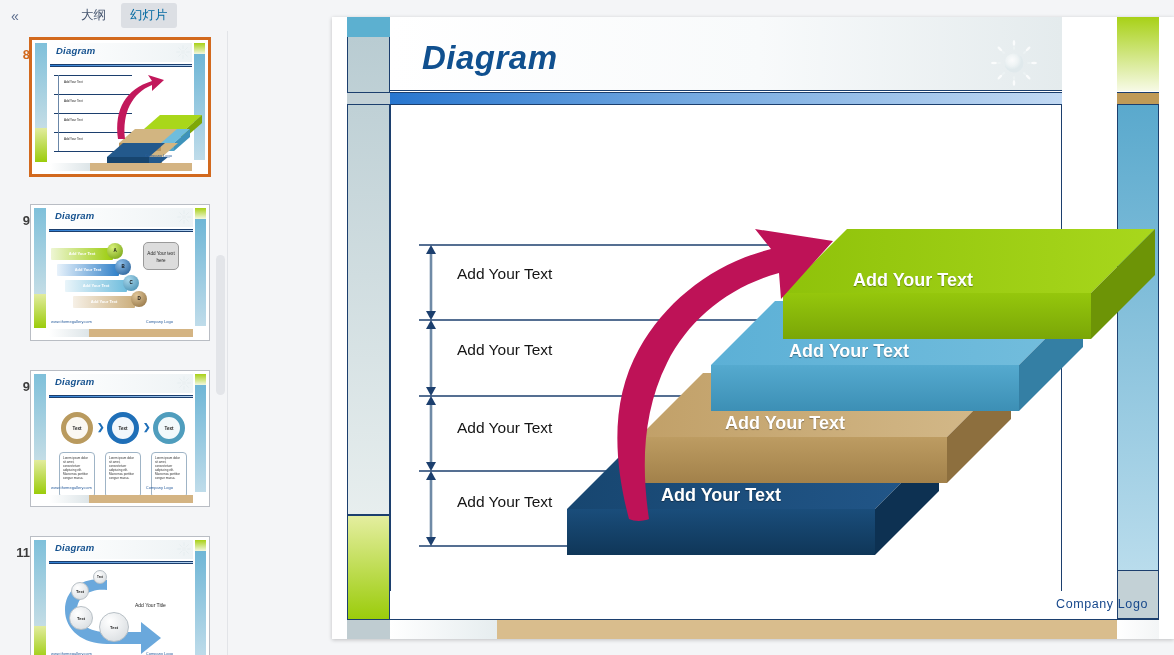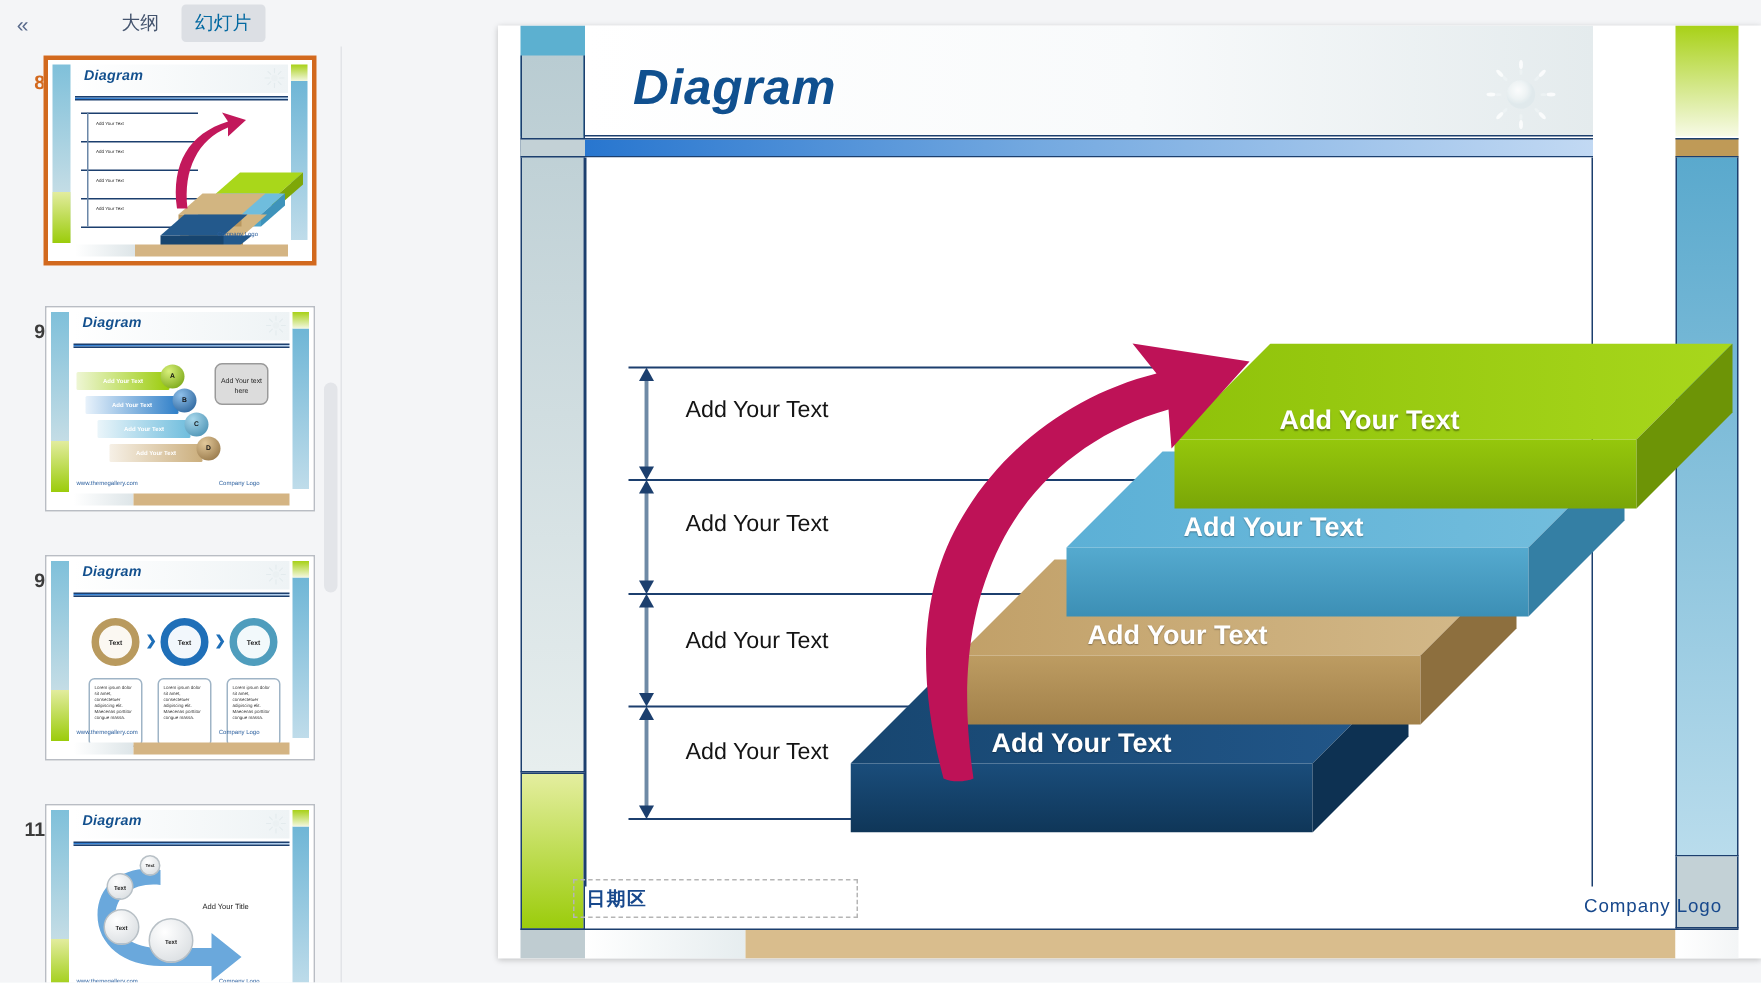--- a/index.html
+++ b/index.html
@@ -621,23 +621,20 @@
         <svg style="position:absolute;left:214px;top:118px;width:260px;height:300px;" viewBox="0 0 260 300">
           <path d="M24,296 C8,236 6,176 34,126 C62,76 110,40 166,26
                    L150,6 L228,18 L176,76 L174,50
                    C124,64 84,96 62,140 C38,188 36,242 44,296
                    C40,298 30,299 24,296 Z" fill="#be1257"></path>
         </svg>
 
       </div>
     </div>
 
-    <div id="date-placeholder">
-      <div id="date-text">日期区</div>
-    </div>
     <div id="company-logo">Company  Logo</div>
 
     <div id="sl-foot-rule"></div>
     <div id="sl-foot-gray"></div>
     <div id="sl-foot-white"></div>
     <div id="sl-foot-tan"></div>
     <div id="sl-foot-white2"></div>
   </div>
 </div>
 

